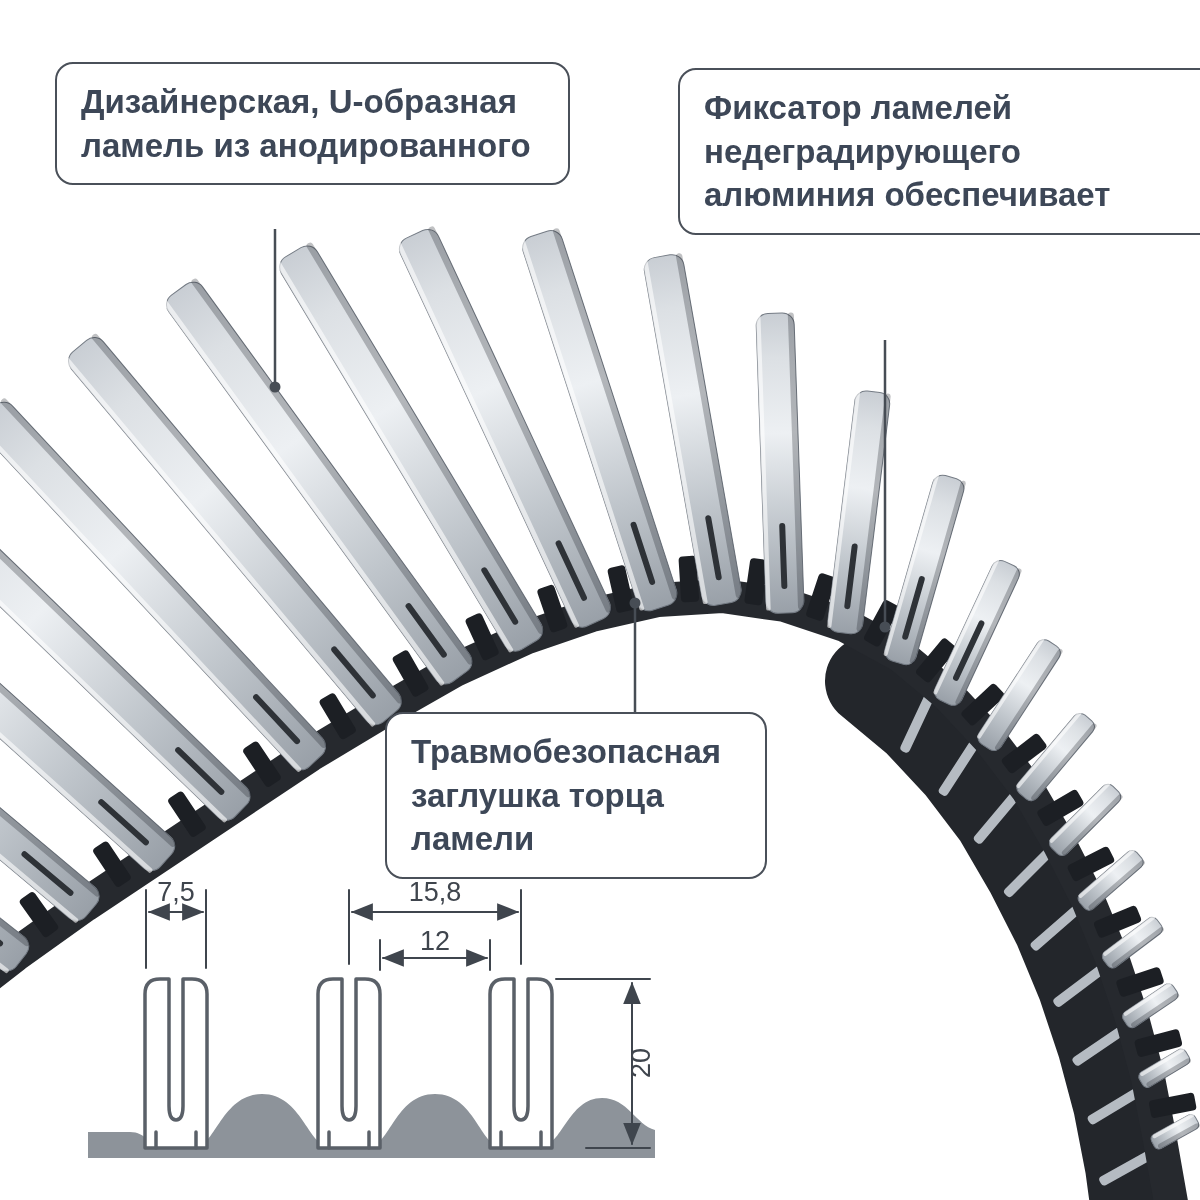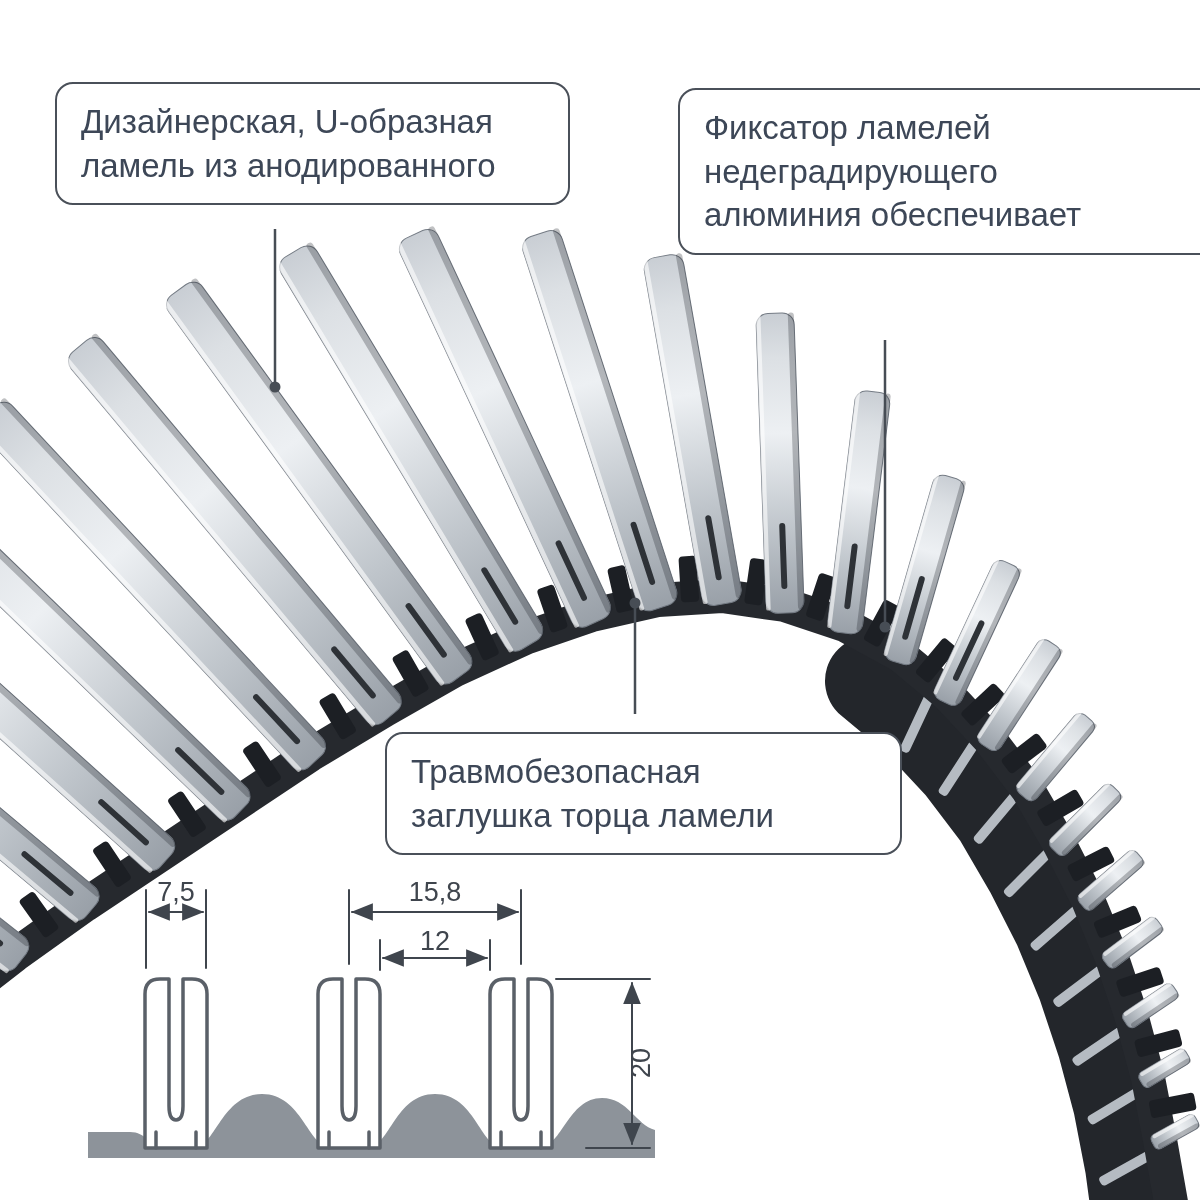--- a/index.html
+++ b/index.html
@@ -4,26 +4,26 @@
 <style>
   html,body{margin:0;padding:0;background:#ffffff;}
   .canvas{
     position:relative;width:1200px;height:1200px;background:#ffffff;overflow:hidden;
     font-family:"Liberation Sans", sans-serif;
   }
   svg#scene{position:absolute;left:0;top:0;font-family:"Liberation Sans", sans-serif;}
   .callout{
     position:absolute;box-sizing:border-box;background:#ffffff;
     border:2.5px solid #4a5059;border-radius:18px;
-    color:#3d4757;font-size:33px;line-height:1.32;font-weight:400;
-    padding:16px 24px;z-index:5;margin-top:20px;
+    color:#3d4757;font-size:33px;line-height:1.32;font-weight:700;
+    padding:16px 24px;z-index:5;
   }
   .callout-lamella{left:55px;top:62px;width:515px;}
   .callout-fixator{left:678px;top:68px;width:563px;}
-  .callout-endcap{left:385px;top:712px;width:517px;}
+  .callout-endcap{left:385px;top:712px;width:382px;}
 </style>
 </head>
 <body>
 
 <div class="canvas">
 
   <svg id="scene" width="1200" height="1200" viewBox="0 0 1200 1200">
     <defs>
       <linearGradient id="metal" x1="0" y1="0" x2="1" y2="0">
         <stop offset="0" stop-color="#99a0a8"></stop>

